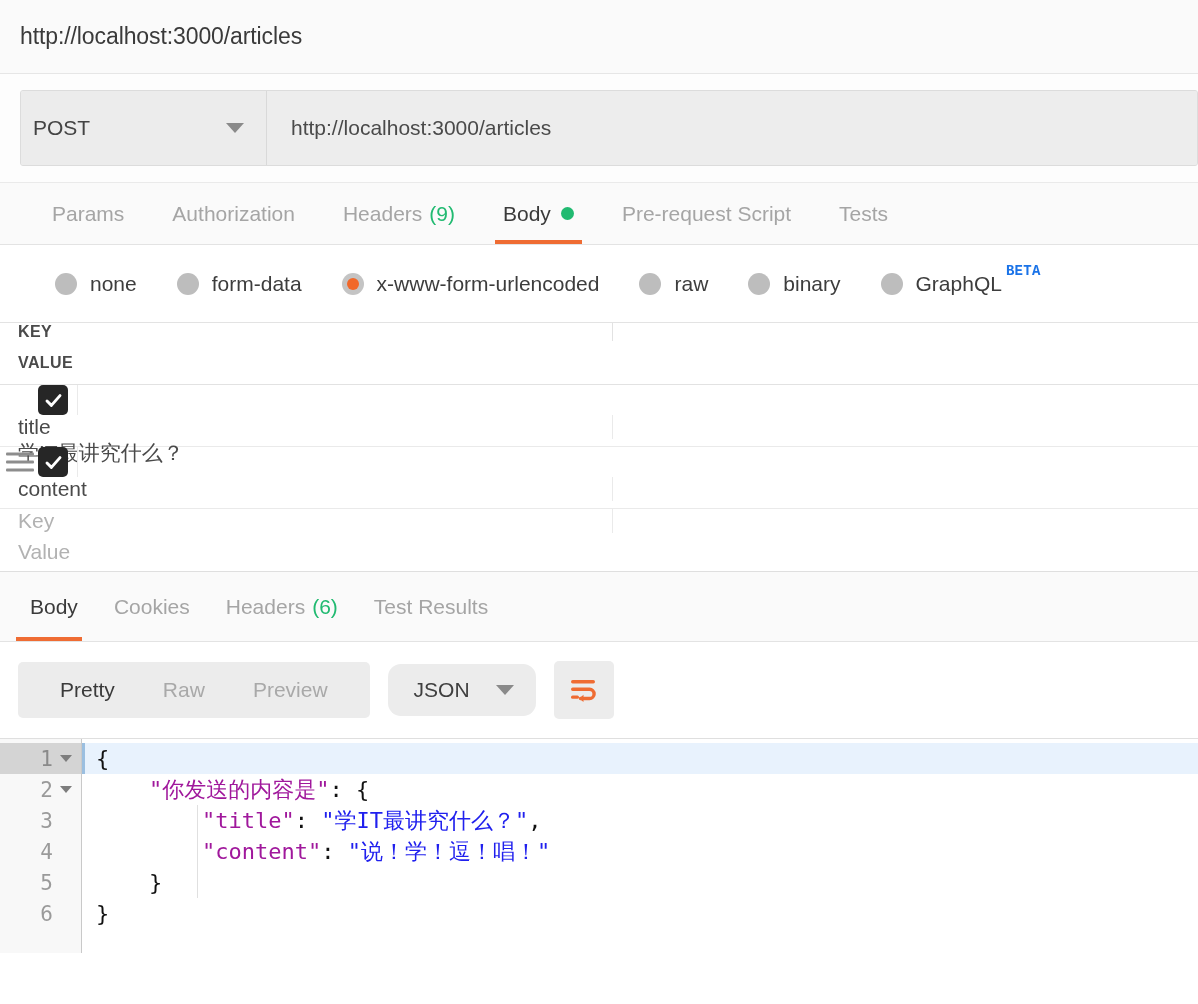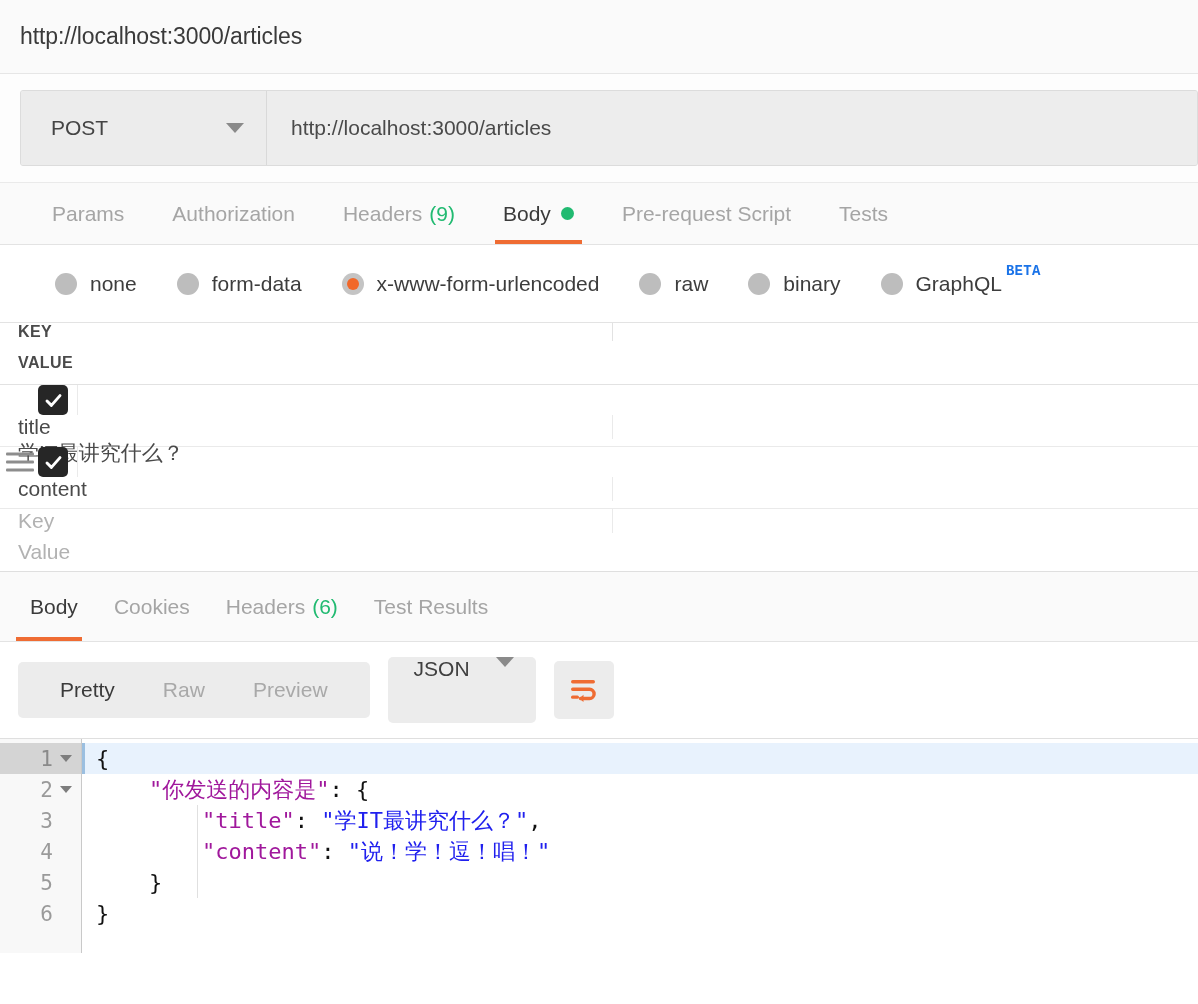--- a/index.html
+++ b/index.html
@@ -45,21 +45,21 @@
     background: #ededed;
     overflow: hidden;
   }
   .method-select {
     width: 246px;
     background: #ececec;
     border-right: 1px solid #d9d9d9;
     display: flex;
     align-items: center;
     justify-content: space-between;
-    padding: 0 22px 0 30px;
+    padding: 0 22px 0 12px;
     cursor: pointer;
   }
   .method-select .m-label {
     font-size: 21px;
     color: #444;
   }
   .caret {
     width: 0; height: 0;
     border-left: 9px solid transparent;
     border-right: 9px solid transparent;
@@ -298,24 +298,24 @@
     display: flex;
     align-items: center;
     font-size: 21px;
     color: #a9a9a9;
     cursor: pointer;
     border-radius: 4px;
   }
   .seg.active { color: #3a3a3a; }
   .dropdown-btn {
     display: flex;
-    align-items: flex-start;
+    align-items: center;
     background: #ececec;
-    border-radius: 5px;
-    height: 66px;
+    border-radius: 13px;
+    height: 52px;
     padding: 0 22px 0 26px;
     gap: 26px;
     cursor: pointer;
   }
   .dropdown-btn .dd-label { font-size: 21px; color: #3f3f3f; }
   .icon-btn {
     width: 60px; height: 58px;
     background: #ececec;
     border-radius: 5px;
     display: flex;

